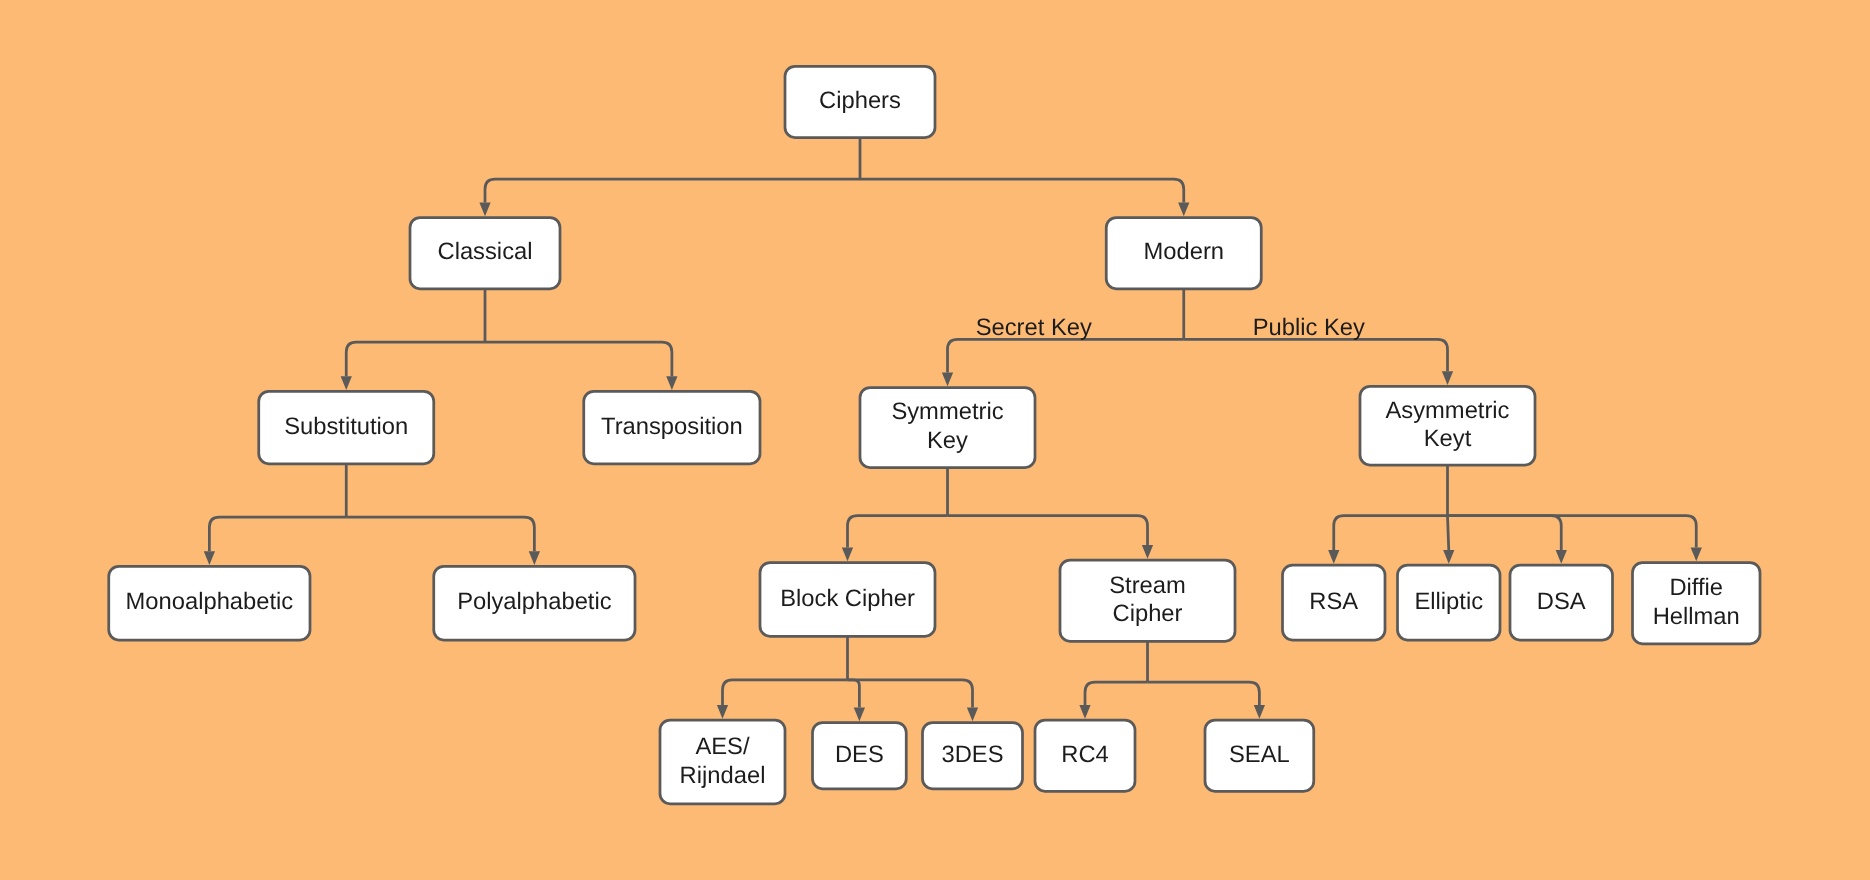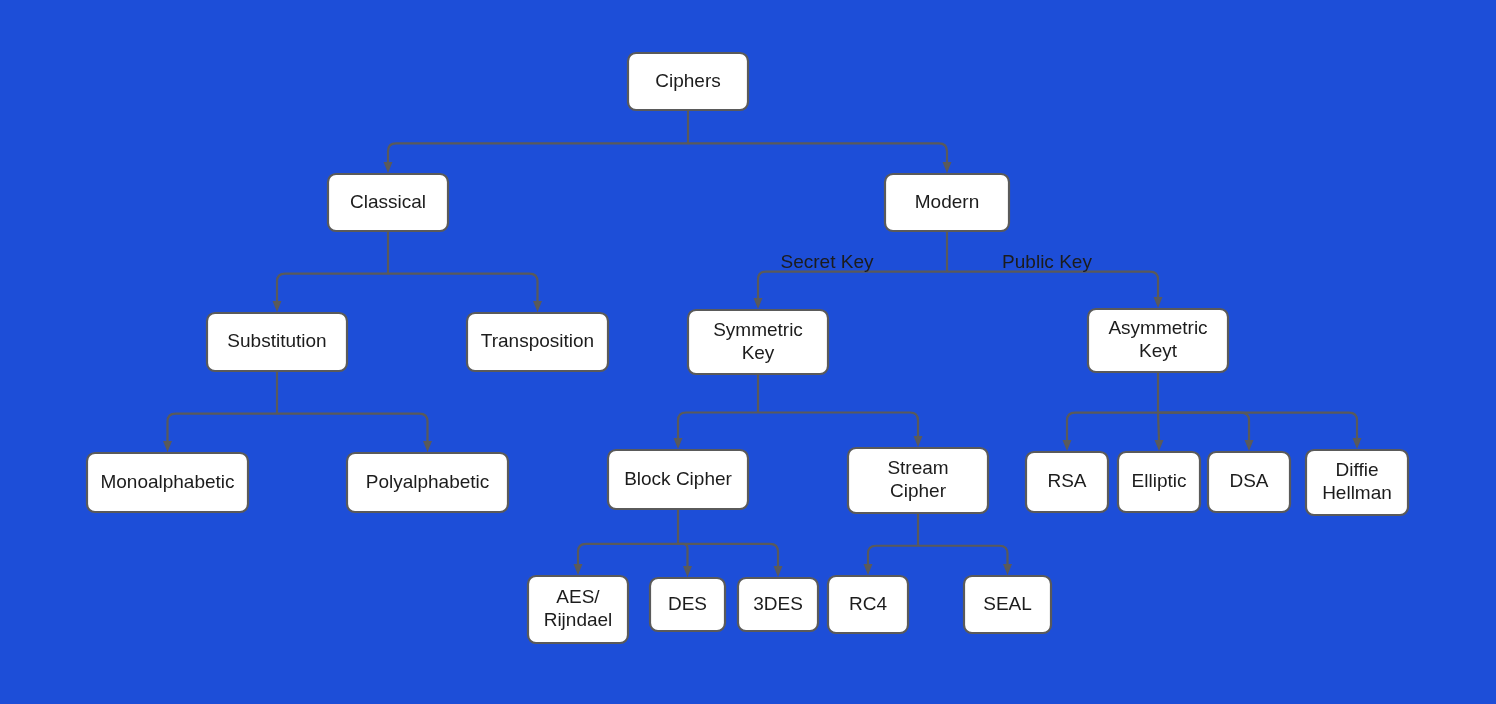--- a/index.html
+++ b/index.html
@@ -11,21 +11,21 @@
   body {
     width: 1496px;
     height: 704px;
     overflow: hidden;
     font-family: "Liberation Sans", sans-serif;
   }
   #diagram-root {
     position: relative;
     width: 1496px;
     height: 704px;
-    background: #1d4ed8;
+    background: #fdba74;
   }
   svg#flowchart {
     display: block;
     width: 1496px;
     height: 704px;
   }
   .node-box {
     fill: #ffffff;
     stroke: #5a5a5a;
     stroke-width: 2.2;

